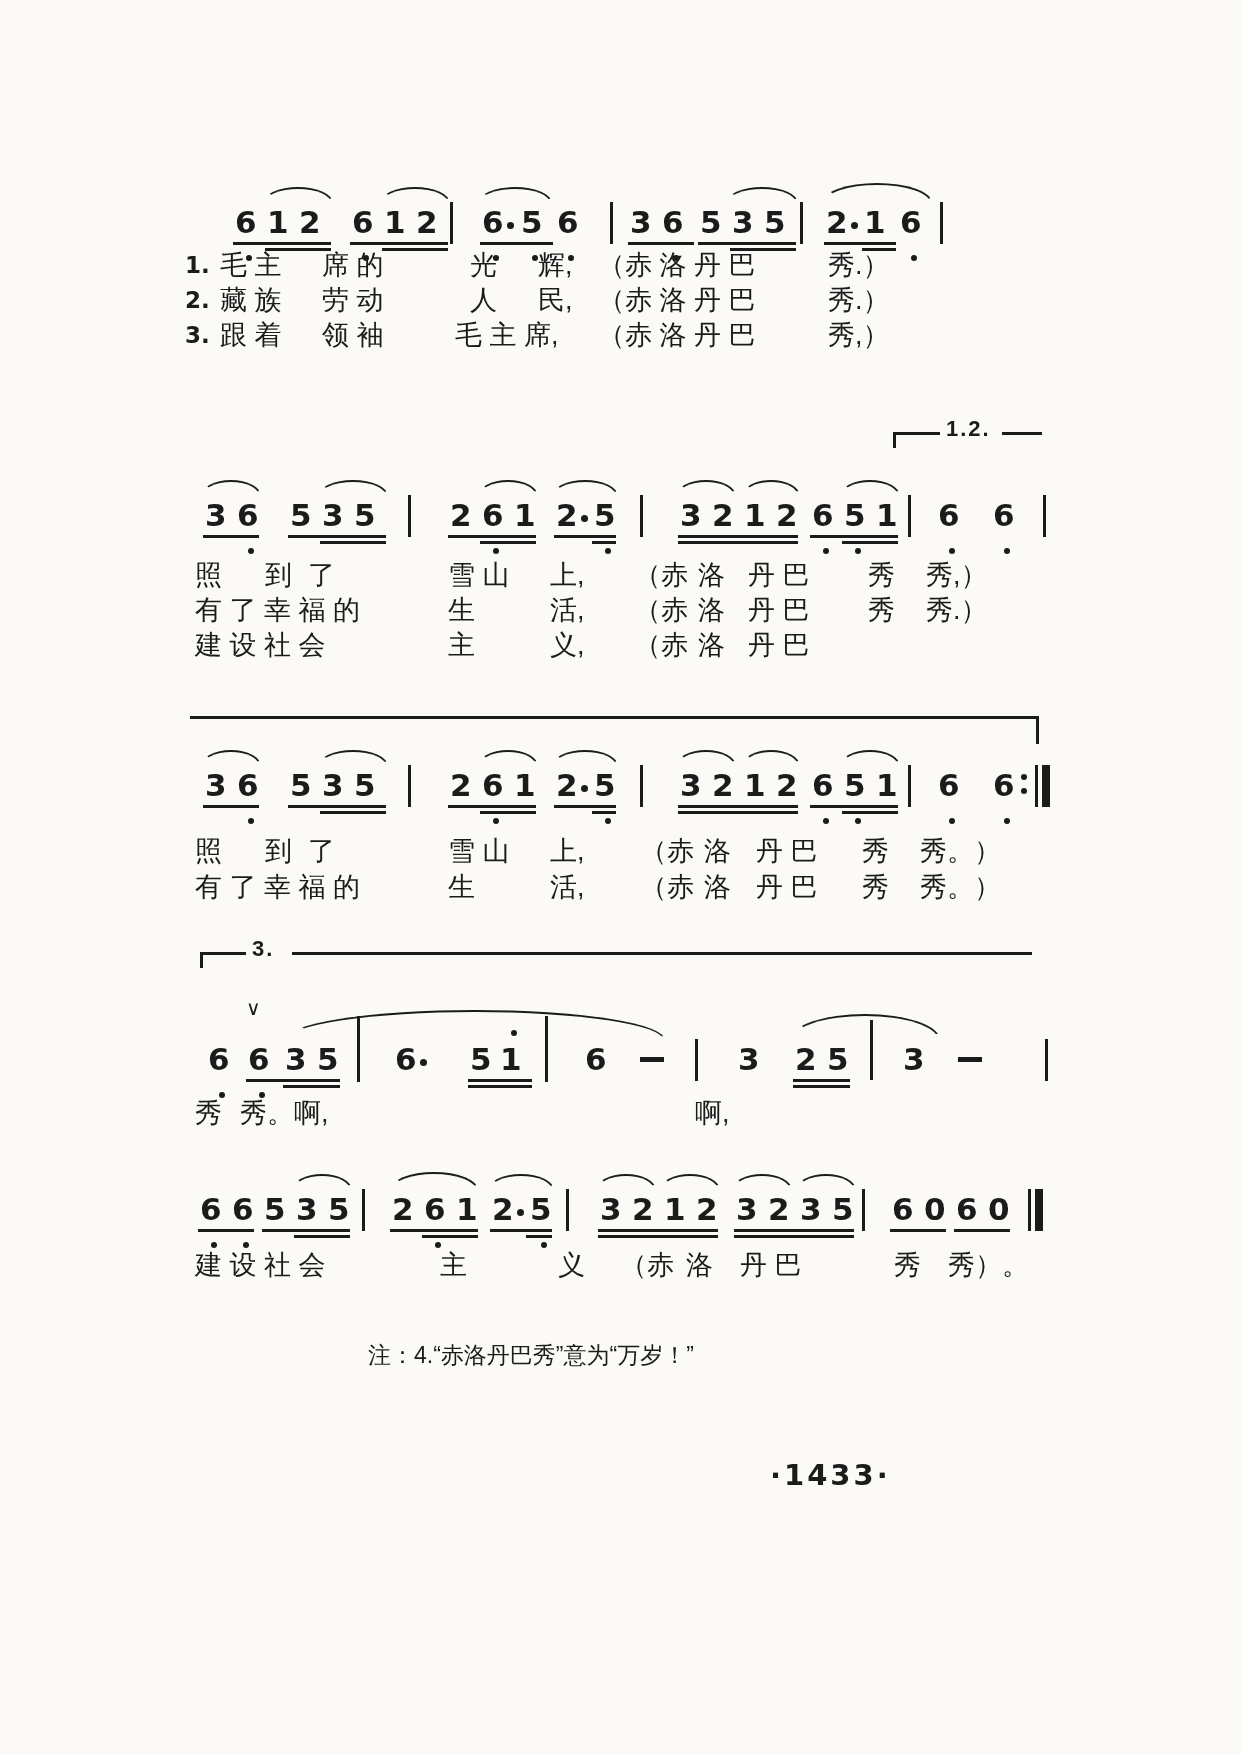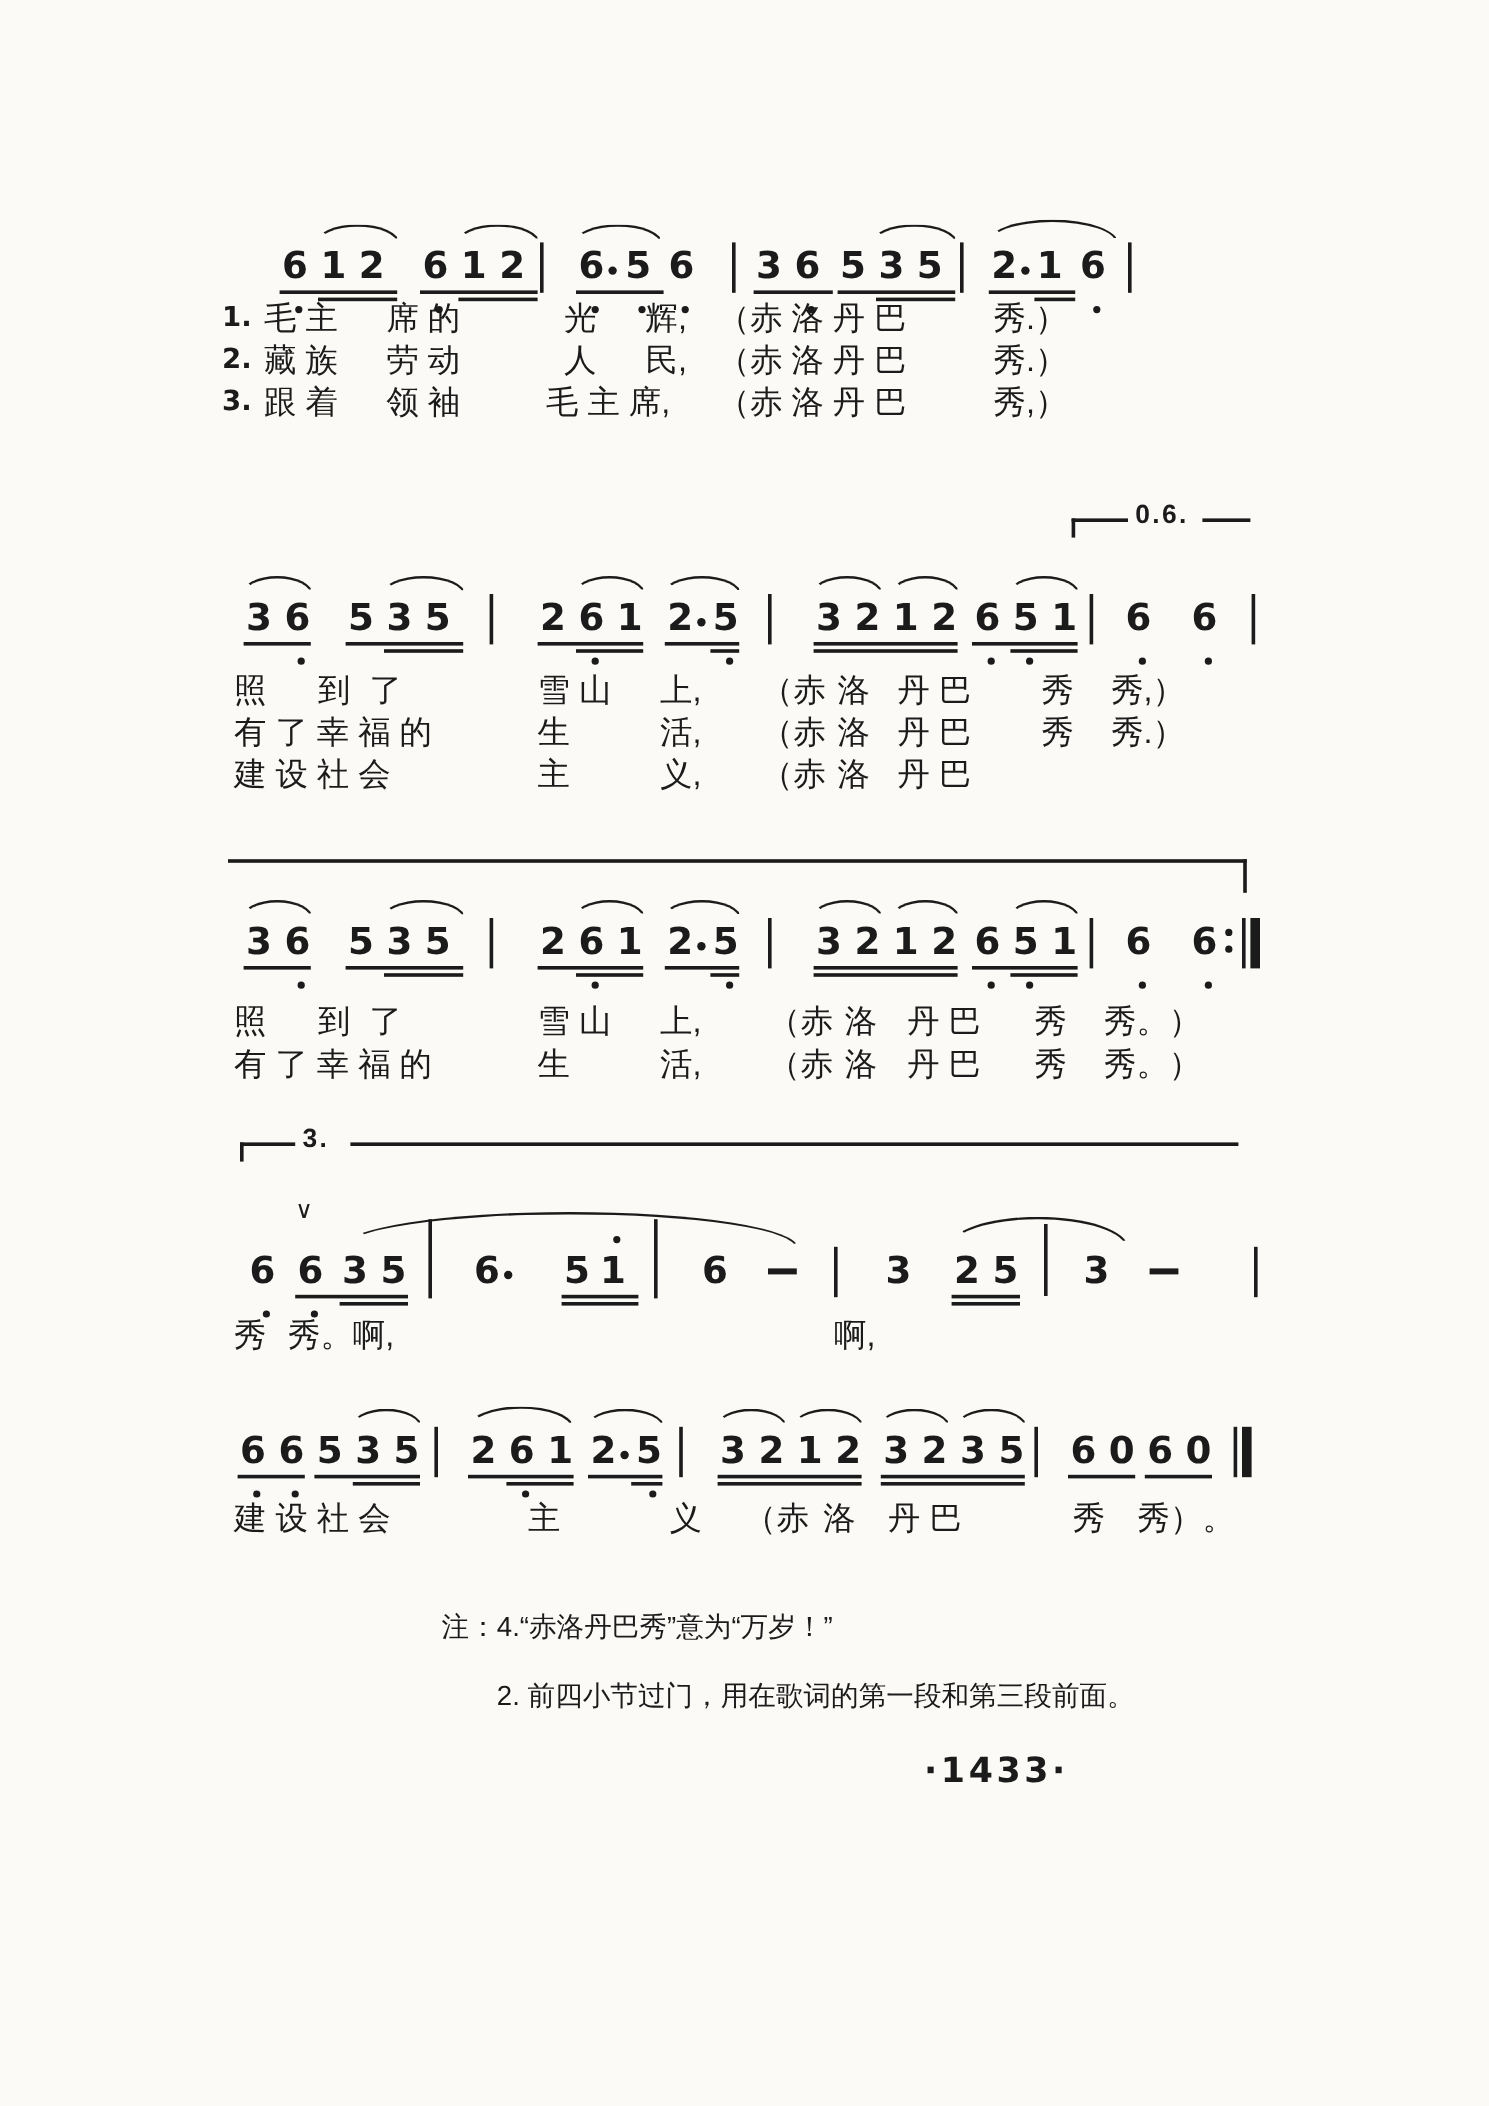--- a/index.html
+++ b/index.html
@@ -342,25 +342,24 @@
         <span class="lyr" style="left: 558px; top: 58px;">义</span>
         <span class="lyr" style="left: 620px; top: 58px;">（赤</span>
         <span class="lyr" style="left: 686px; top: 58px;">洛</span>
         <span class="lyr" style="left: 740px; top: 58px;">丹 巴</span>
         <span class="lyr" style="left: 894px; top: 58px;">秀</span>
         <span class="lyr" style="left: 948px; top: 58px;">秀）。</span>
       </div>
       <div class="hline" style="left: 893px; top: 432px; width: 47px;"></div>
       <div class="hline" style="left: 1002px; top: 432px; width: 40px;"></div>
       <div class="vline" style="left: 893px; top: 432px; height: 16px;"></div>
-      <span class="vlabel" style="left: 946px; top: 416px;">0.6.</span>
+      <span class="vlabel" style="left: 946px; top: 416px;">1.2.</span>
       <div class="hline" style="left: 190px; top: 716px; width: 849px;"></div>
       <div class="vline" style="left: 1036px; top: 716px; height: 28px;"></div>
       <div class="hline" style="left: 200px; top: 952px; width: 46px;"></div>
       <div class="hline" style="left: 292px; top: 952px; width: 740px;"></div>
       <div class="vline" style="left: 200px; top: 952px; height: 16px;"></div>
       <span class="vlabel" style="left: 252px; top: 936px;">3.</span>
     </div>
   <span class="fn" style="left:368px;top:1340px;">注：</span>
   <span class="fn" style="left:414px;top:1340px;">4.“赤洛丹巴秀”意为“万岁！”</span>
-  <span class="fn" style="left:414px;top:1398px;">2. 前四小节过门，用在歌词的第一段和第三段前面。</span>
   <span class="pagenum" style="left:770px;top:1458px;">·1433·</span>
 </div>
 
 </body></html>

